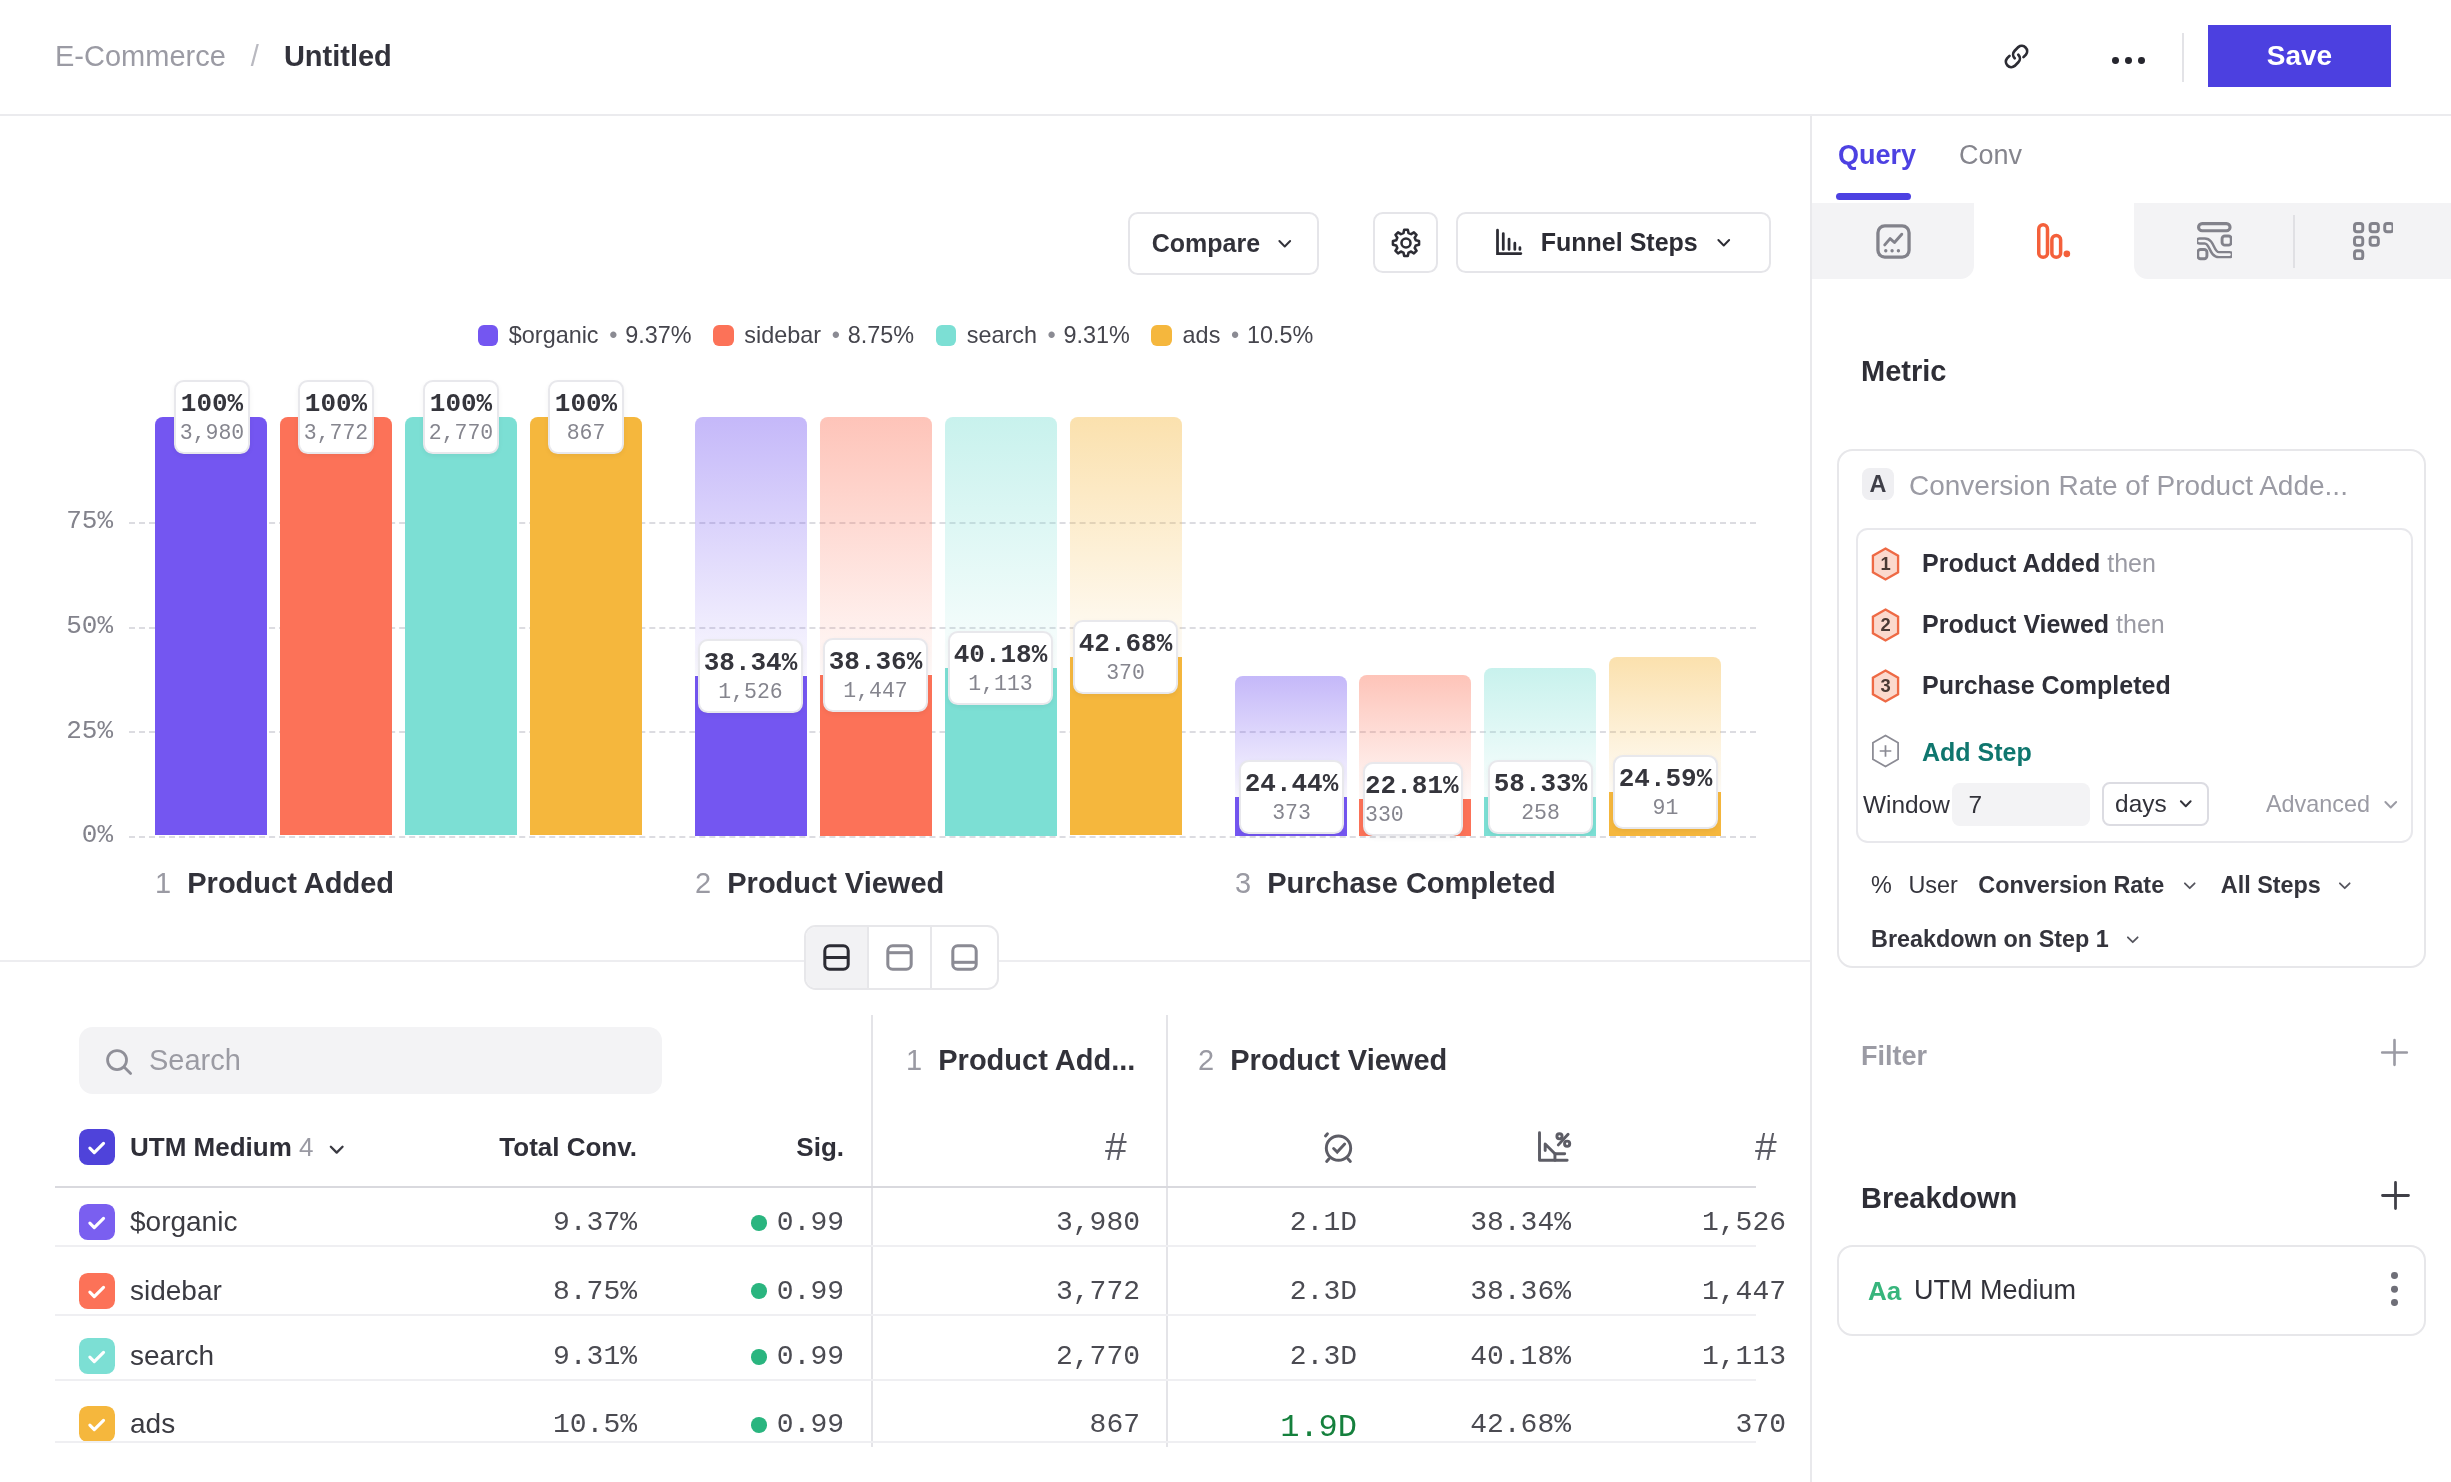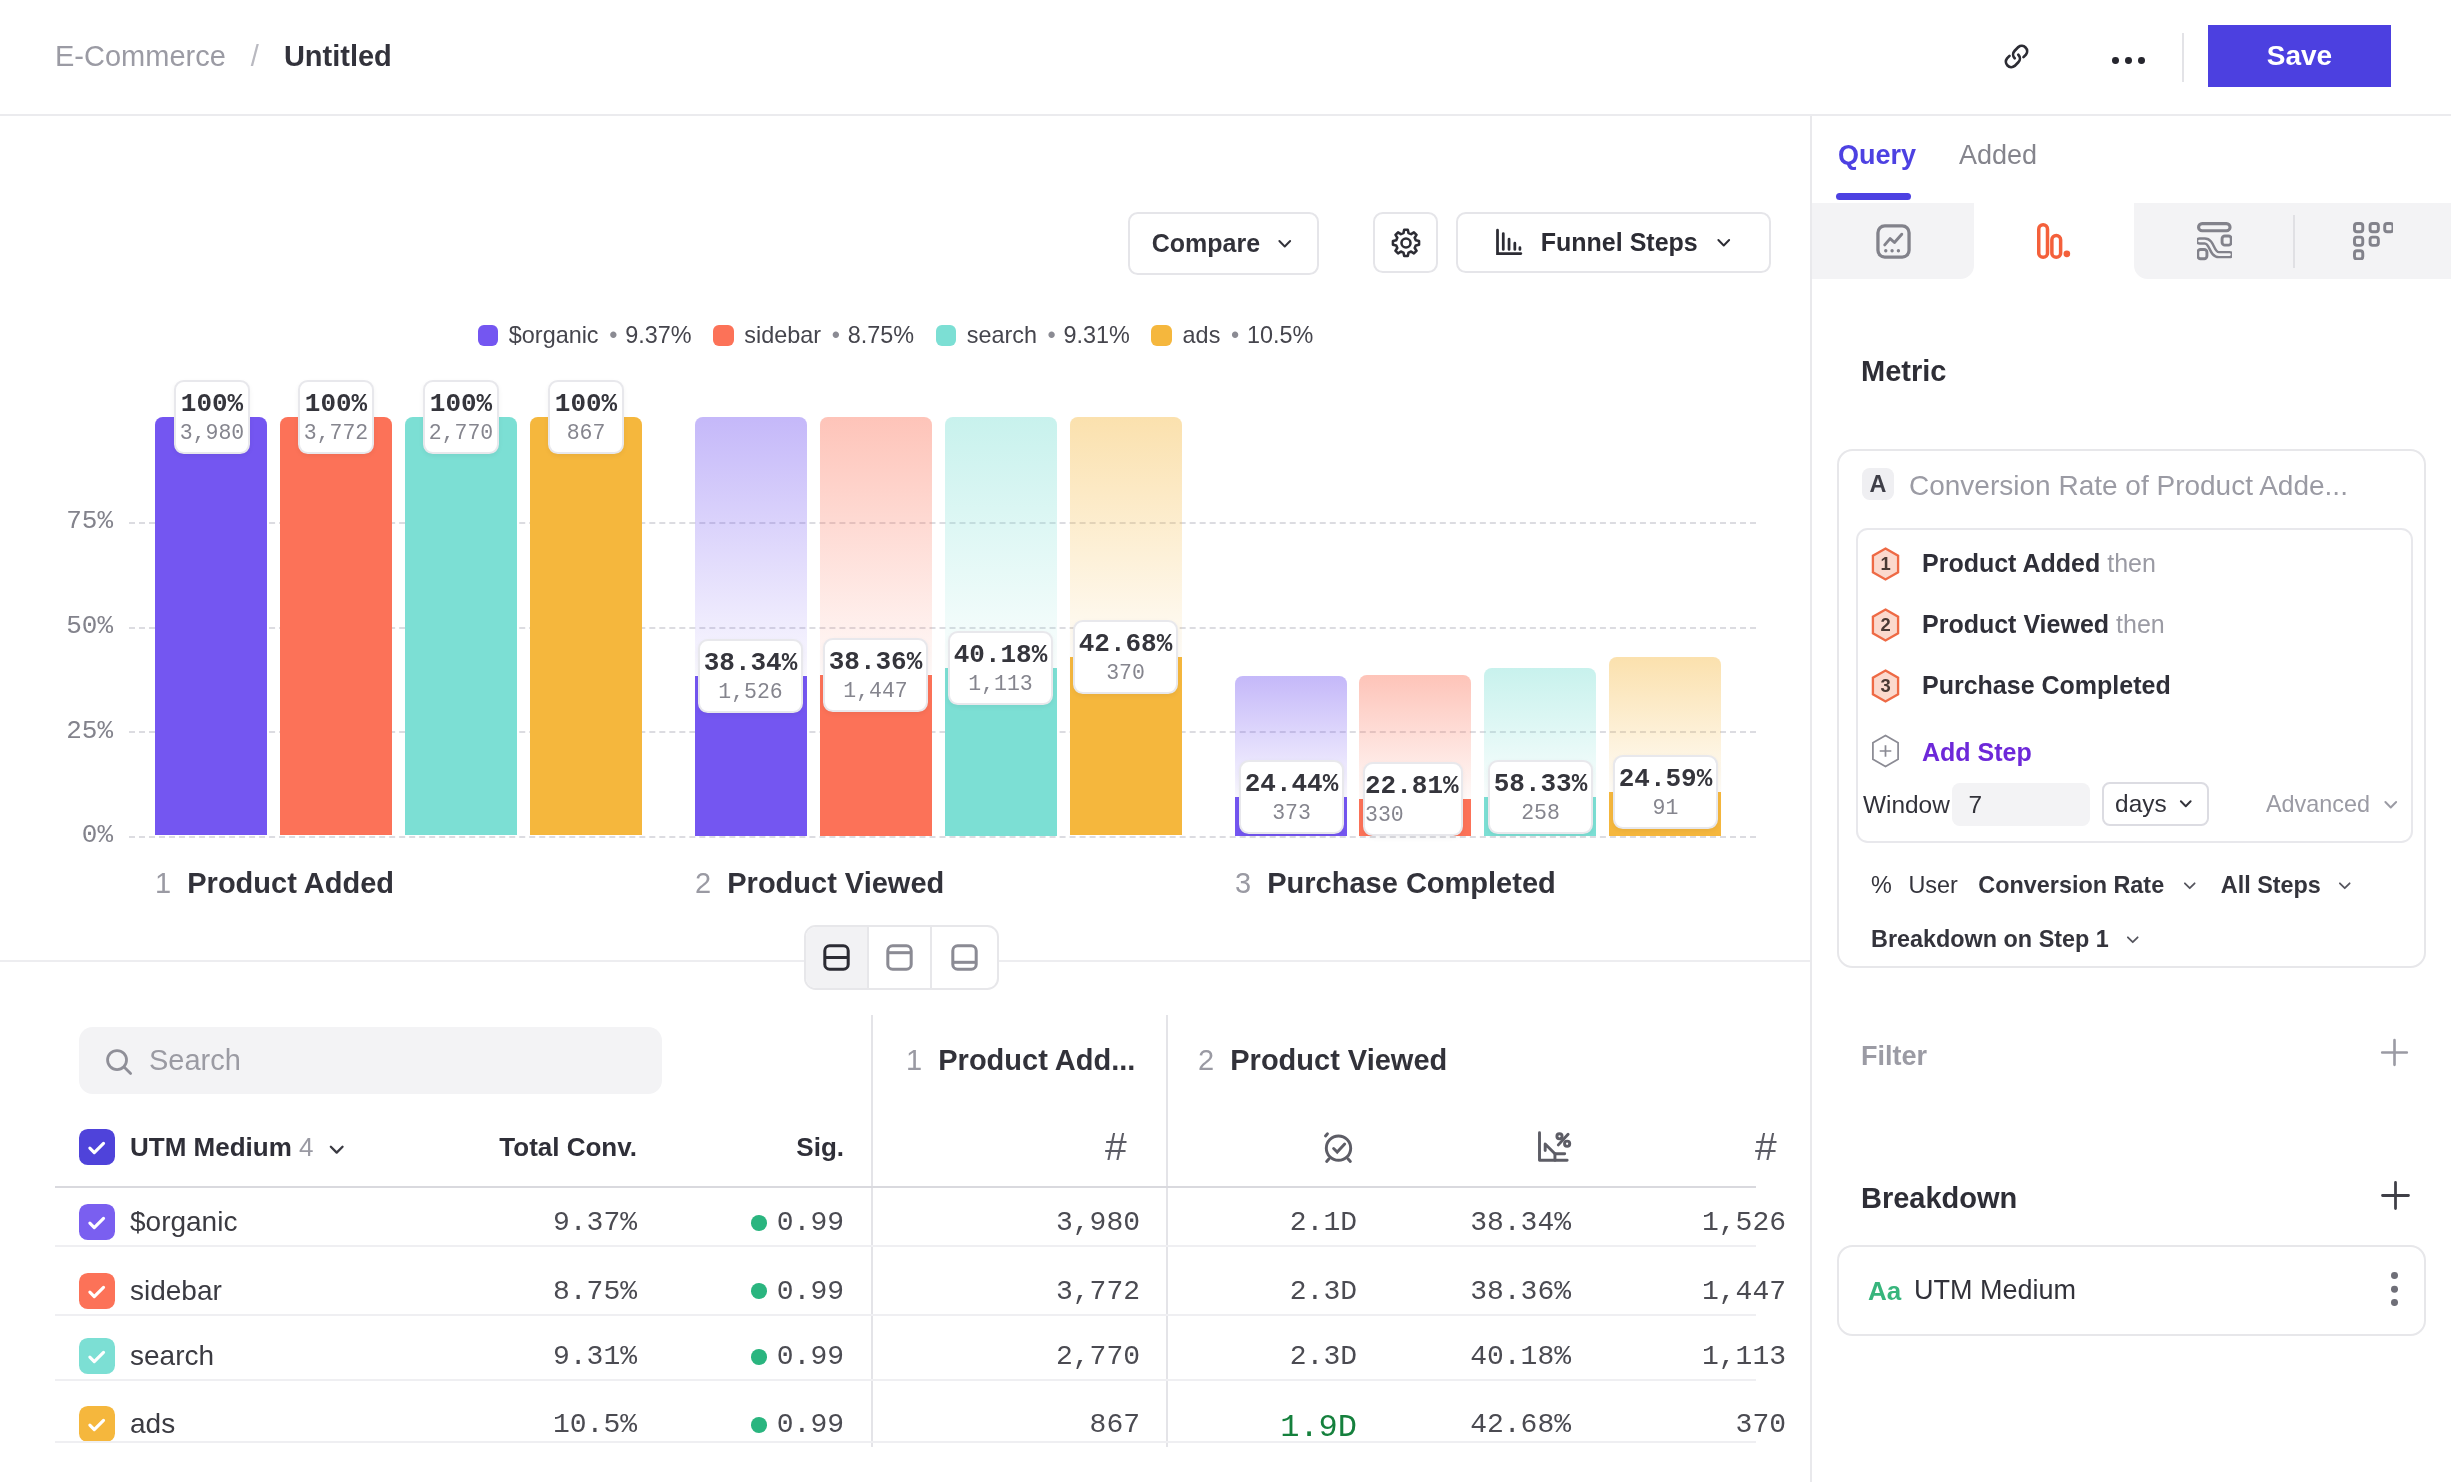--- a/index.html
+++ b/index.html
@@ -261,21 +261,21 @@
 <div class="abs" style="left:751px; top:1299px; width:15.6px; height:15.6px; border-radius:50%; background:#2ab57f;"></div>
 <div class="abs mono" style="left:698px; top:1291px; width:146px; text-align:right; font-size:28px; color:#4b4b52;">0.99</div>
 <div class="abs mono" style="left:945px; top:1291px; width:195px; text-align:right; font-size:28px; color:#4b4b52;">867</div>
 <div class="abs mono" style="left:1162px; top:1291px; width:195px; text-align:right; font-size:32px; color:#15803d;">1.9D</div>
 <div class="abs mono" style="left:1376px; top:1291px; width:195px; text-align:right; font-size:28px; color:#4b4b52;">42.68%</div>
 <div class="abs mono" style="left:1591px; top:1291px; width:195px; text-align:right; font-size:28px; color:#4b4b52;">370</div>
 <div class="abs" style="left:55px; top:1323px; width:1701px; height:2px; background:#efeff2;"></div>
 </div>
 <div id="side">
 <div class="abs" style="left:26px; top:21.5px; font-size:27px; font-weight:700; color:#4d41e2;">Query</div>
-<div class="abs" style="left:147px; top:22.4px; font-size:27px; color:#85858d;">Added</div>
+<div class="abs" style="left:147px; top:22.4px; font-size:27px; color:#85858d;">Conv</div>
 <div class="abs" style="left:24.4px; top:75px; width:75px; height:6.8px; border-radius:3.9px; background:#4d41e2;"></div>
 <div class="abs" style="left:0; top:85px; width:640px; height:76px;">
 <div class="abs" style="left:0; top:0; width:162px; height:76px; background:#f3f3f5; border-radius:0 0 13.7px 0;"></div>
 <div class="abs" style="left:322px; top:0; width:318px; height:76px; background:#f3f3f5; border-radius:0 0 0 13.7px;"></div>
 <div class="abs" style="left:481px; top:11.7px; width:2px; height:53px; background:#e0e0e4;"></div>
 <div class="abs flexc" style="left:0; top:0; width:162px; height:76px;">
 <svg width="35" height="35" viewBox="0 0 36 36" fill="none" stroke="#82828b">
           <rect x="2" y="2" width="32" height="32" rx="7" stroke-width="3.4"></rect>
           <path d="M9 21.5l5.5-6.5 4.5 4 7.5-8.5" stroke-width="3" stroke-linecap="round" stroke-linejoin="round"></path>
           <path d="M10 27.5h.1M16.5 27.5h.1M23 27.5h.1" stroke-width="3.4" stroke-linecap="round"></path>
@@ -333,21 +333,21 @@
         <text x="16" y="23.5" text-anchor="middle" font-size="19" font-weight="bold" fill="#4a3a34" font-family="Liberation Sans, sans-serif">3</text>
       </svg>
     </div>
 <div class="abs" style="left:110px; top:553px; font-size:25px; font-weight:700; color:#2f2f38;">Purchase Completed<span style="font-weight:400; color:#9b9ba4;"></span></div>
 <div class="abs" style="left:58px; top:616px;">
       <svg width="31" height="34" viewBox="0 0 32 35">
         <path d="M16 1.5 L29 9 V26 L16 33.5 L3 26 V9 Z" fill="none" stroke="#8b8b94" stroke-width="1.8"></path>
         <path d="M16 11.5v12M10 17.5h12" stroke="#8b8b94" stroke-width="1.8"></path>
       </svg>
     </div>
-<div class="abs" style="left:110px; top:620px; font-size:25px; font-weight:700; color:#6d28d9;">Add Step</div>
+<div class="abs" style="left:110px; top:620px; font-size:25px; font-weight:700; color:#0f766e;">Add Step</div>
 <div class="abs" style="left:51px; top:673px; font-size:24.4px; color:#32323a;">Window</div>
 <div class="abs" style="left:140px; top:665px; width:138px; height:43px; background:#f3f3f5; border-radius:7.8px; font-size:24.4px; color:#32323a; line-height:43px; padding-left:16.6px;">7</div>
 <div class="abs flexc" style="left:290px; top:664px; width:107px; height:44px; background:#fff; border:2px solid #dcdce2; border-radius:7.8px; gap:9.8px; font-size:24.4px; color:#32323a;">days
 <svg width="19.5" height="19.5" viewBox="0 0 24 24" fill="none" stroke="#32323a" stroke-width="2.4" stroke-linecap="round" stroke-linejoin="round">
         <path d="M6 9l6 6 6-6"></path>
       </svg></div>
 <div class="abs" style="left:454px; top:673px; font-size:23.4px; color:#9b9ba4; display:flex; align-items:center; gap:9.8px;">Advanced
 <svg width="21.5" height="21.5" viewBox="0 0 24 24" fill="none" stroke="#9b9ba4" stroke-width="2.2" stroke-linecap="round" stroke-linejoin="round">
         <path d="M6 9l6 6 6-6"></path>
       </svg></div>

